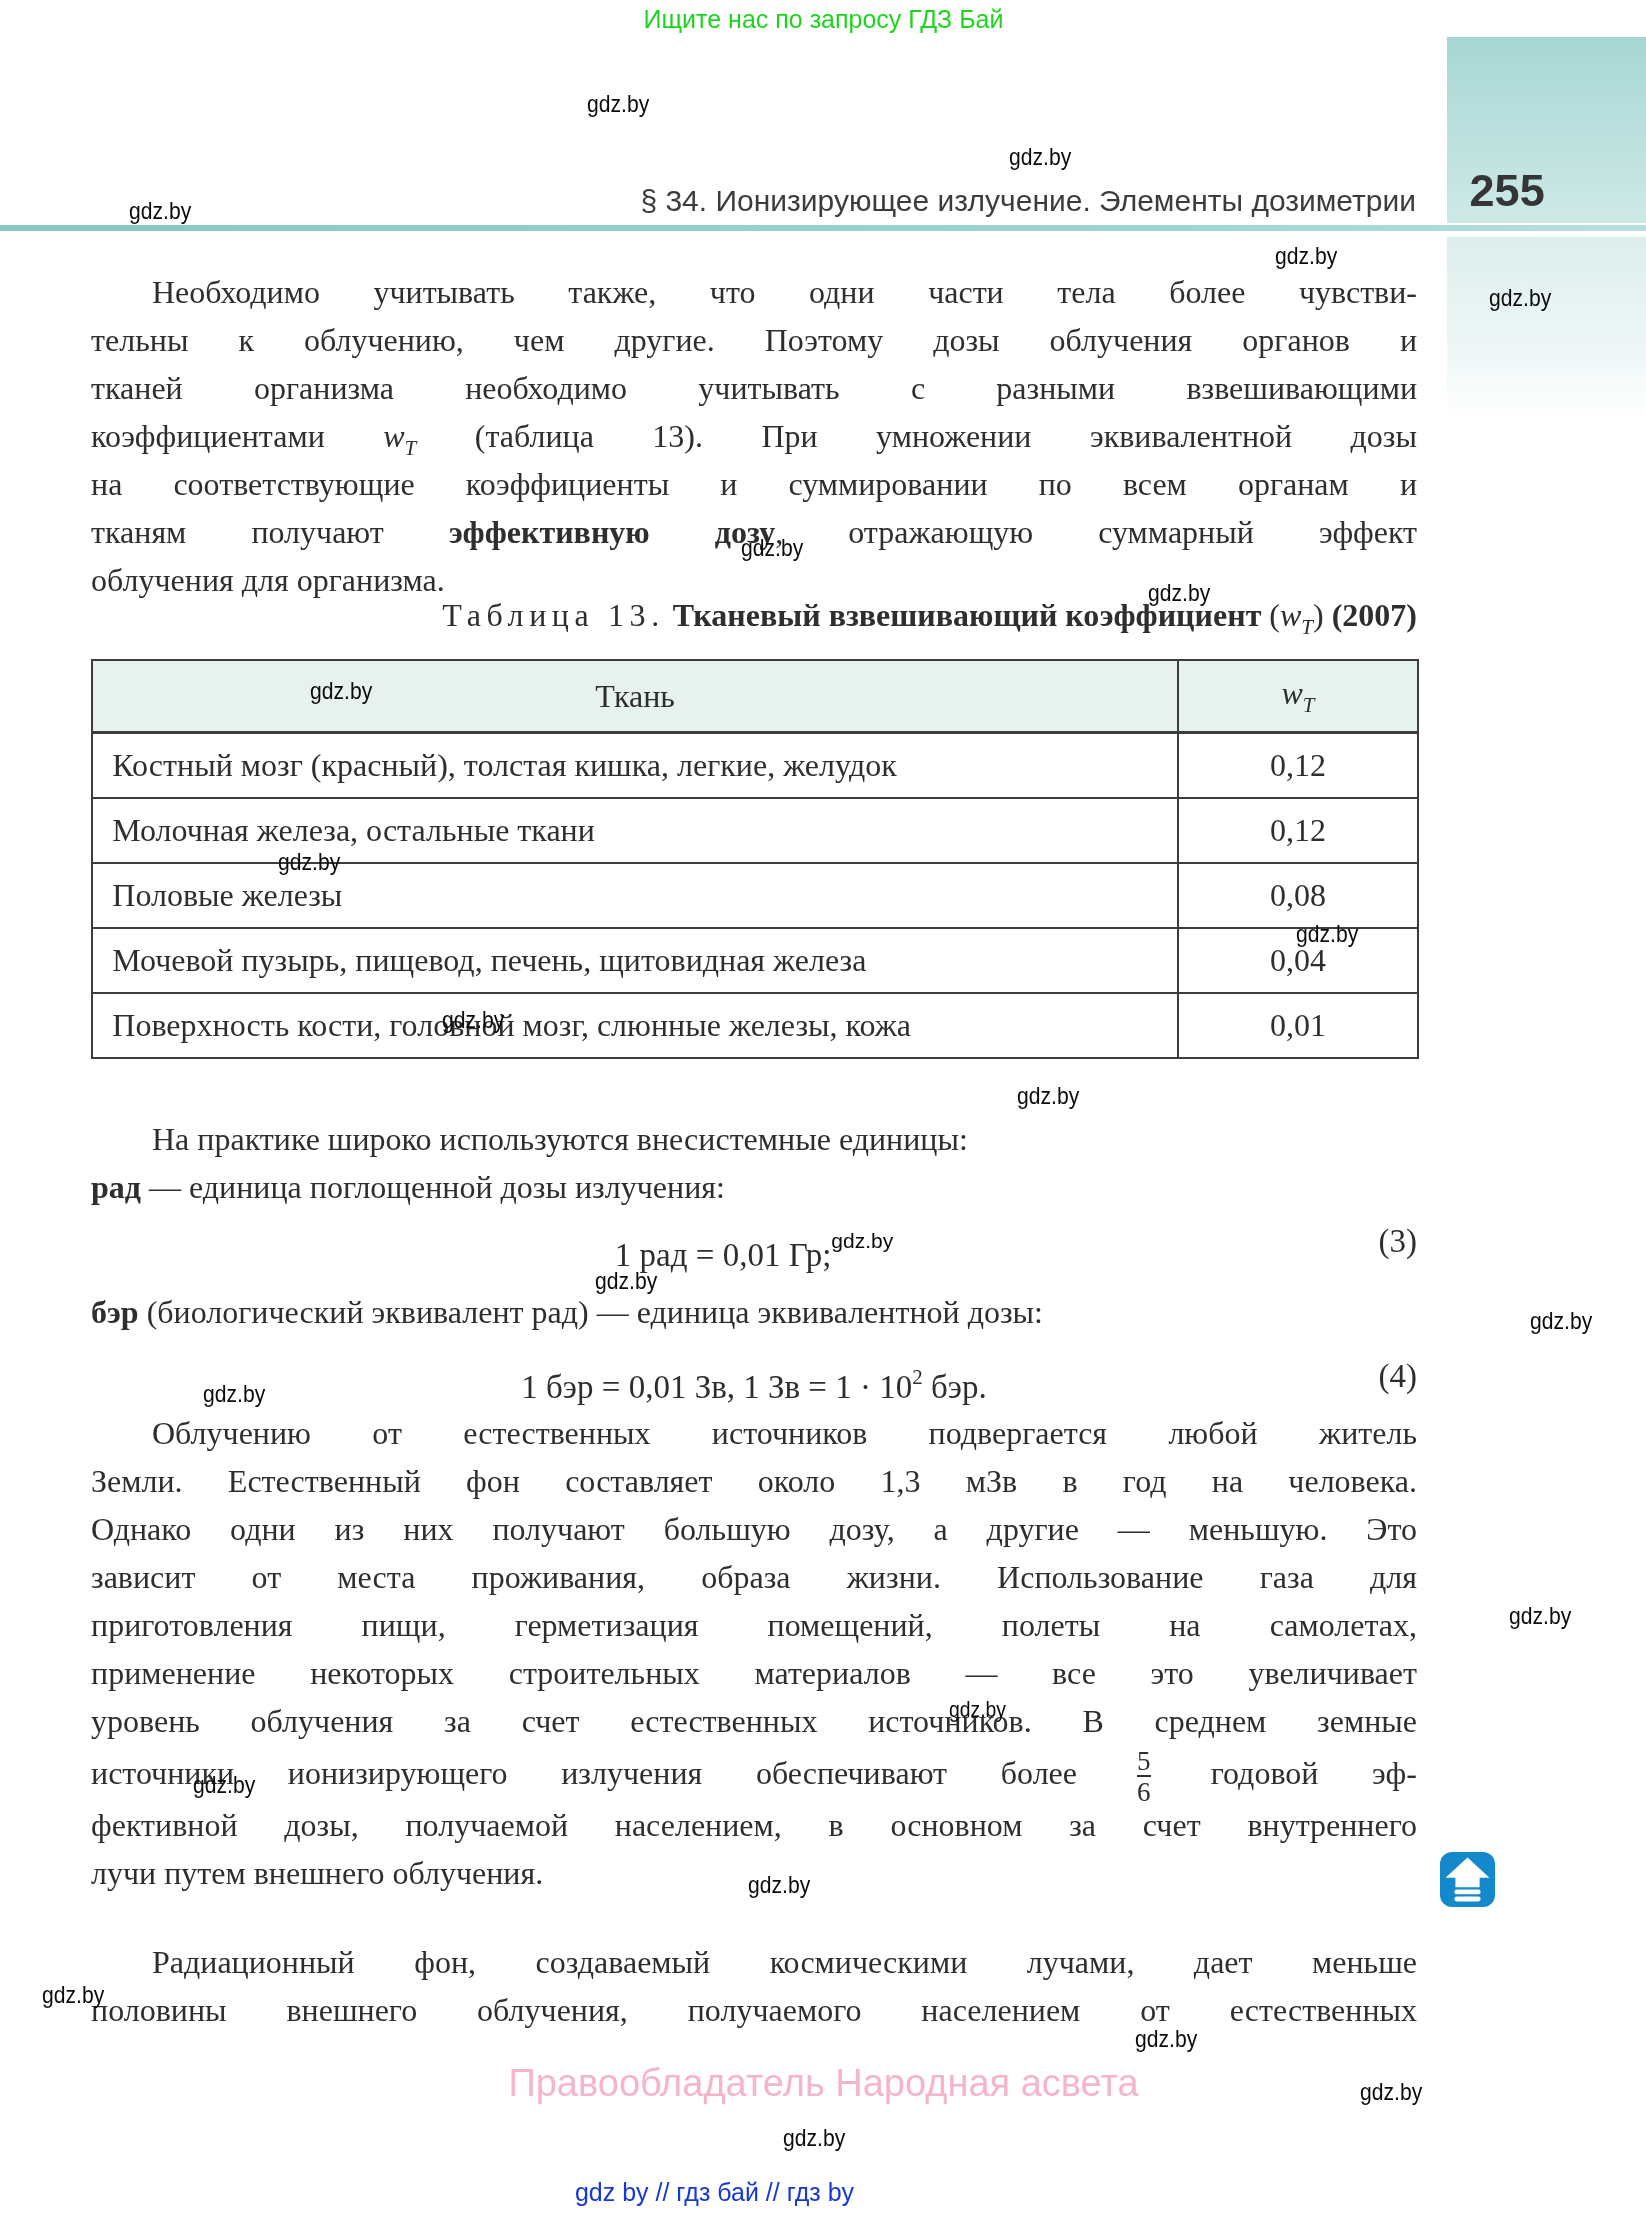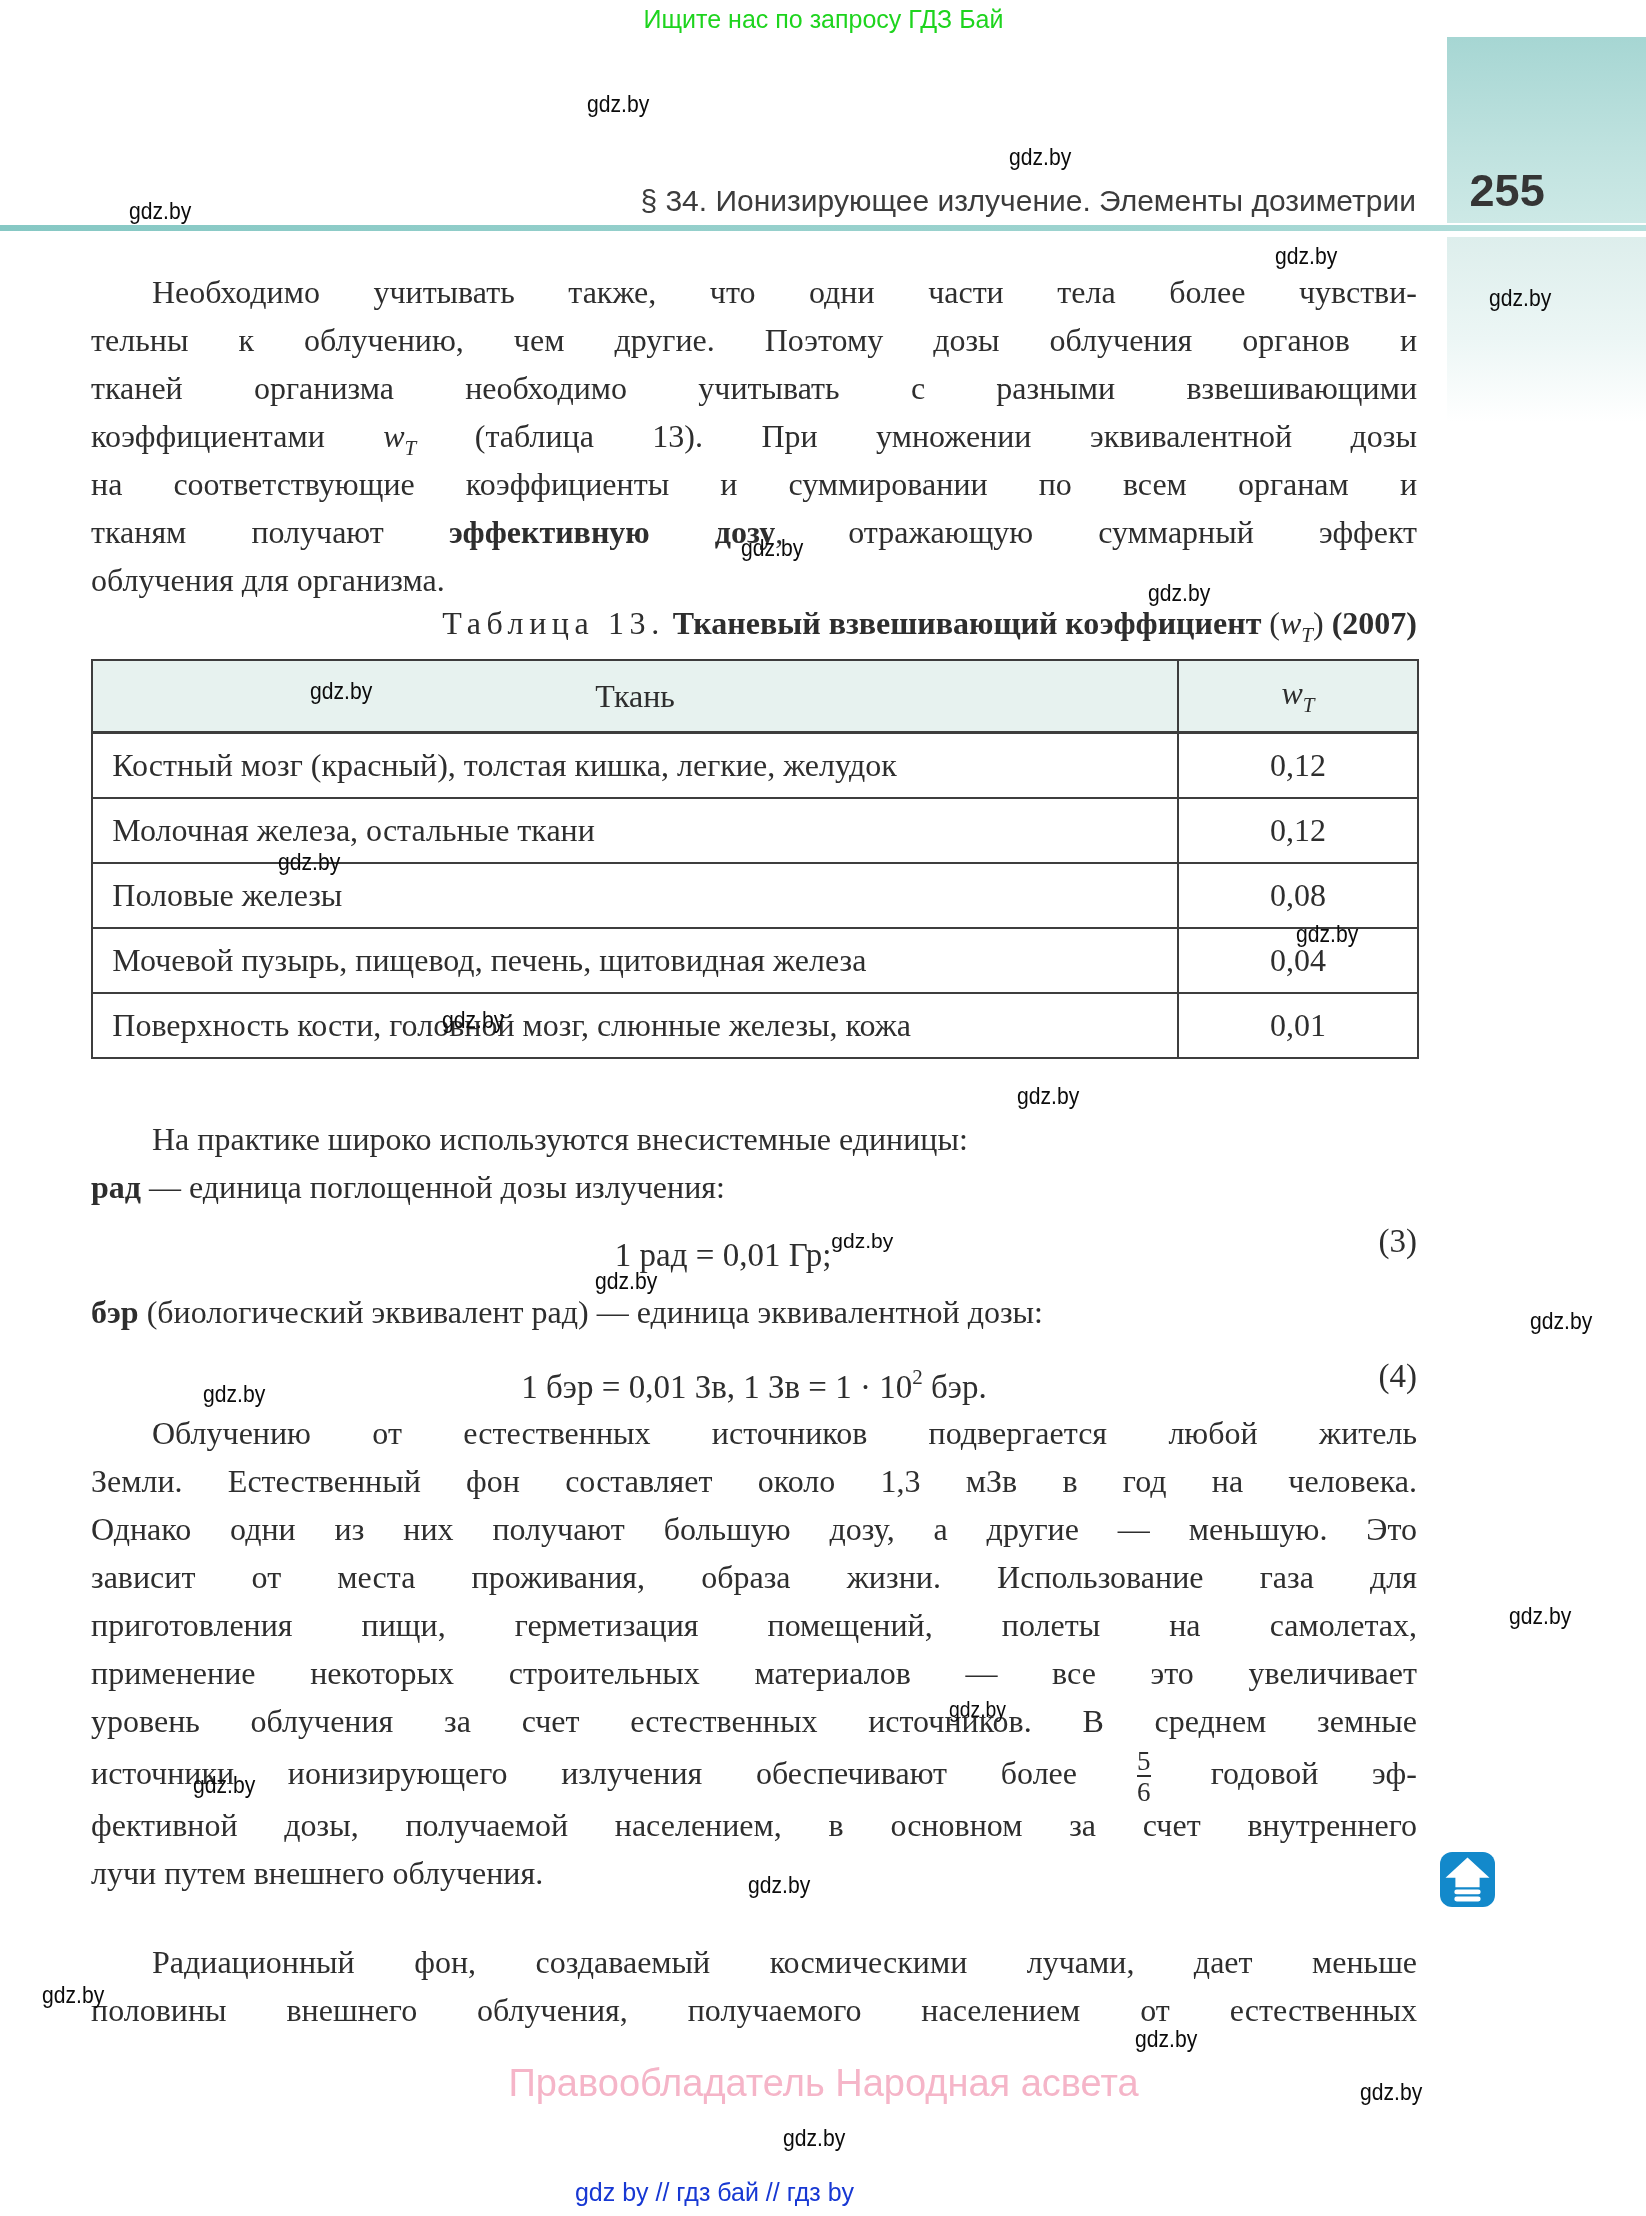--- a/index.html
+++ b/index.html
@@ -49,21 +49,21 @@
     text-align:justify;text-align-last:justify;white-space:nowrap;
   }
   .line.nojust{text-align:left;text-align-last:left;}
   .line.indent{padding-left:61px;}
   .b{font-weight:bold;}
   .it{font-style:italic;}
   sub.t{font-size:21px;vertical-align:-8px;}
   
   .tcaption{
     position:absolute;left:91px;top:598px;width:1326px;height:50px;
-    line-height:51px;font-size:32px;text-align:right;white-space:nowrap;
+    line-height:34px;font-size:32px;text-align:right;white-space:nowrap;
   }
   .tcaption .sp{letter-spacing:5.6px;}
   
   table.ttable{
     position:absolute;left:91px;top:659px;width:1326px;
     border-collapse:collapse;table-layout:fixed;
   }
   table.ttable th,table.ttable td{
     border:2.4px solid #3d3d3d;font-size:32px;font-weight:normal;
   }

